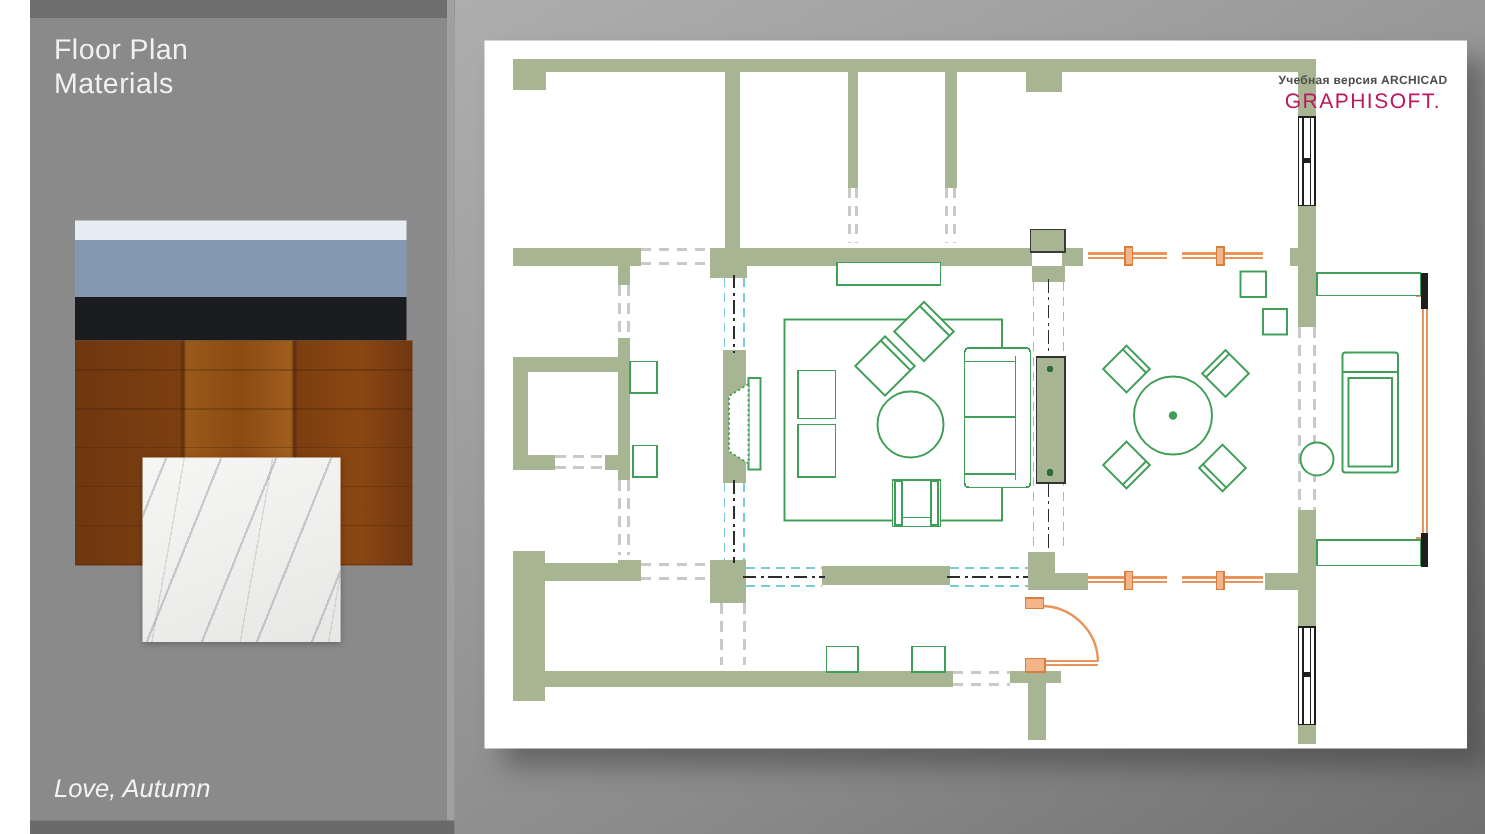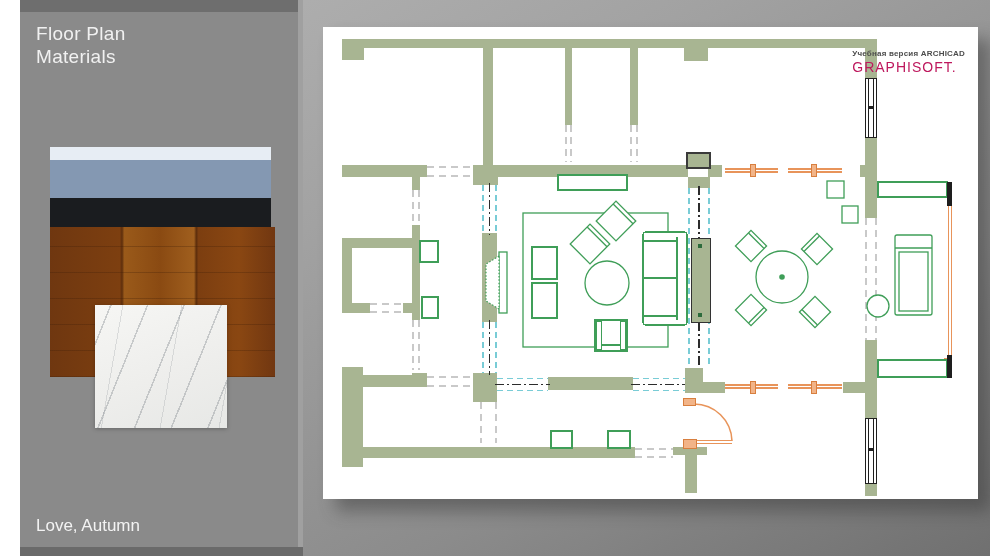--- a/index.html
+++ b/index.html
@@ -5,42 +5,42 @@
   html,body{margin:0;padding:0;}
   body{width:990px;height:556px;overflow:hidden;font-family:"Liberation Sans",sans-serif;}
   #stage{position:relative;width:990px;height:556px;background:linear-gradient(150deg,#b5b5b5 0%,#a2a2a2 35%,#8b8b8b 70%,#6f6f6f 100%);margin-left:20px;}
 
   
   #panel{position:absolute;left:0;top:0;width:283px;height:556px;background:#8a8a8a;}
   #panel .strip-top{position:absolute;left:0;top:0;width:100%;height:12px;background:#6e6e6e;}
   #panel .strip-bottom{position:absolute;left:0;bottom:0;width:100%;height:9px;background:#6a6a6a;}
   #panel .strip-right{position:absolute;right:0;top:0;width:5px;height:100%;background:#a0a0a0;}
   #slide-title{position:absolute;left:16px;top:22px;color:#f1f1f1;font-size:19px;line-height:23px;letter-spacing:.3px;}
-  #caption{position:absolute;left:16px;top:516px;color:#f3f3f3;font-size:17px;}
+  #caption{position:absolute;left:16px;top:516px;color:#f3f3f3;font-size:17px;font-style:italic;}
 
   .swatch{position:absolute;left:30px;width:221px;}
   #sw-light{top:147px;height:13px;background:#e7edf4;}
   #sw-blue{top:160px;height:38px;background:#8498b2;}
   #sw-black{top:198px;height:29px;background:#1a1c1f;}
   #sw-wood{top:227px;height:150px;width:225px;
     background:
       repeating-linear-gradient(0deg, rgba(60,28,6,.28) 0 1px, transparent 1px 26px),
       linear-gradient(90deg,#6f3710 0%,#7d3f10 31%,#5d2e0c 32%,#9a5a1a 33%,#8a4a12 49%,#a05f1e 64%,#5d2e0c 65%,#7c3e10 66%,#8a4712 84%,#713711 100%);
   }
   #sw-marble{position:absolute;left:75px;top:305px;width:132px;height:123px;
     background:
       repeating-linear-gradient(112deg, transparent 0 14px, rgba(130,136,142,.38) 14px 15.5px, transparent 15.5px 34px),
       repeating-linear-gradient(100deg, transparent 0 27px, rgba(150,155,160,.28) 27px 28px, transparent 28px 58px),
       linear-gradient(160deg,#f6f6f4 0%,#eeeeec 55%,#e7e8e6 100%);
     box-shadow:0 1px 4px rgba(0,0,0,.25);}
 
   
   #paper{position:absolute;left:303px;top:27px;width:655px;height:472px;background:#ffffff;
     box-shadow:13px 12px 16px rgba(50,50,50,.45);}
-  #watermark{position:absolute;right:13px;top:22px;text-align:left;}
+  #watermark{position:absolute;right:13px;top:22px;text-align:center;}
   #wm1{font-size:8px;font-weight:bold;color:#4d4d4d;letter-spacing:.2px;}
   #wm2{font-size:14px;color:#be185d;letter-spacing:1px;margin-top:1px;}
   #plan-svg{position:absolute;left:0;top:0;width:655px;height:472px;}
 
   .wall{fill:#a8b592;stroke:none;}
   .furn{fill:#ffffff;stroke:#3f9e58;stroke-width:1.3;}
   .furn-n{fill:none;stroke:#3f9e58;stroke-width:1.3;}
   .odash{stroke:#c9c9c9;stroke-width:2;stroke-dasharray:7 5;fill:none;}
   .cyd{stroke:#79ccd6;stroke-width:1.2;stroke-dasharray:6 4;fill:none;}
   .cl{stroke:#2c2c2c;stroke-width:1.1;stroke-dasharray:9 3 2 3;fill:none;}

